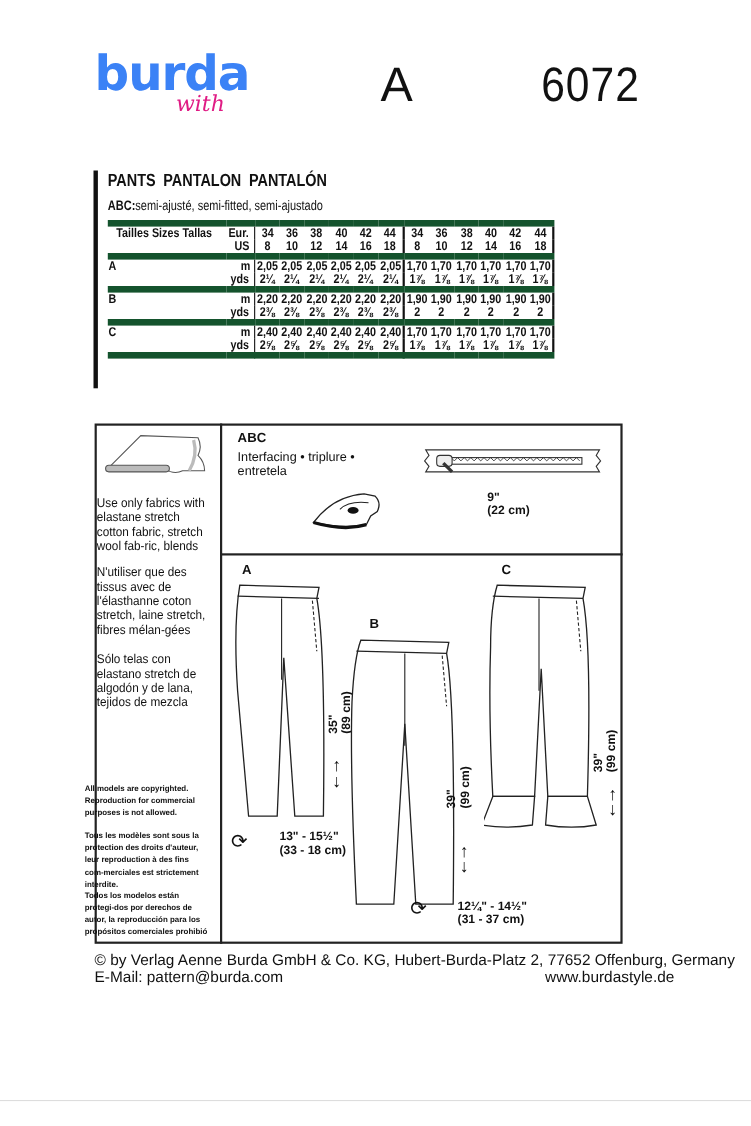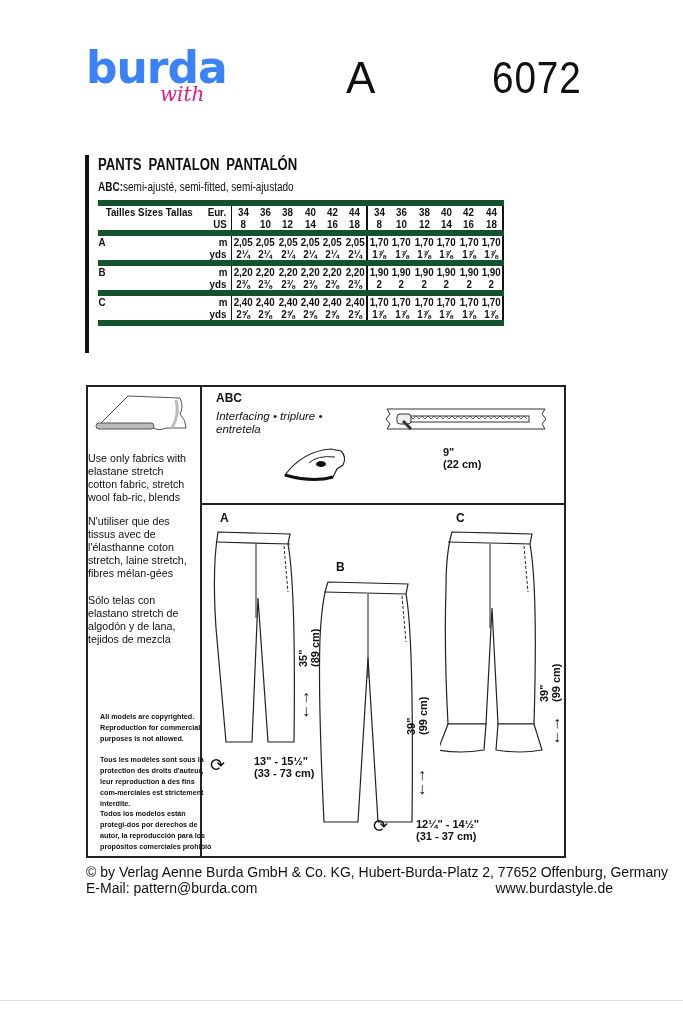--- a/index.html
+++ b/index.html
@@ -30,23 +30,23 @@
   .row-sep td { border-top: 6px solid #14532d; }
   .wide-hdr { font-size: 12.5px; height: 22px !important; }
   .narrow { display: inline-block; transform: scaleX(0.85); }
 
   
   .lower-box { left: 86px; top: 385px; width: 480px; height: 473px; border: 2px solid #222; }
   .left-col-divider { left: 200px; top: 385px; width: 2px; height: 473px; background: #222; }
   .notions-divider { left: 200px; top: 503px; width: 366px; height: 2px; background: #222; }
 
   .fabric-text { left: 88px; font-size: 11.5px; line-height: 13px; width: 112px; transform: scaleX(0.93); transform-origin: left; }
-  .copy-text { left: 100px; font-size: 7.2px; font-weight: bold; line-height: 11px; width: 112px; }
-
-  .notion-label { font-size: 11.5px; line-height: 13px; font-style: italic; }
+  .copy-text { left: 77px; font-size: 7.2px; font-weight: bold; line-height: 11px; width: 112px; }
+
+  .notion-label { font-size: 11.5px; line-height: 13px; }
   .meas { font-size: 11px; font-weight: bold; line-height: 12px; white-space: nowrap; }
   .vert { transform: rotate(-90deg); transform-origin: left top; }
   .view-lbl { font-size: 12px; font-weight: bold; text-align: center; }
 
   .footer { font-size: 14px; line-height: 16px; white-space: nowrap; }
   .bottom-rule { left: 0; top: 1000px; width: 683px; height: 1px; background: #ddd; }
 </style>
 </head>
 <body>
 
@@ -239,21 +239,21 @@
 <svg class="abs" style="left:206px;top:528px" width="90" height="220">
   <path d="M12 4 L84 6 L82 16 Q90 60 88 214 L62 214 L52 70 L46 214 L20 214 L10 100 Q6 40 12 4 Z" fill="#fff" stroke="#222" stroke-width="1.2"></path>
   <path d="M10 14 L84 16" stroke="#222" stroke-width="1.2"></path>
   <path d="M50 16 L50 90" stroke="#222" stroke-width="1"></path>
   <path d="M78 18 L82 64" stroke="#222" stroke-width="1" stroke-dasharray="3 2"></path>
 </svg>
 <div class="abs meas vert" style="left:297px;top:667px"><span>35"</span><br><span>(89 cm)</span></div>
 <div class="abs" style="left:302px;top:690px;font-size:16px;line-height:14px">↑<br>↓</div>
 <div class="abs" style="left:210px;top:754px;font-size:18px">⟳</div>
 <div class="abs meas" style="left:254px;top:755px">13" - 15½"</div>
-<div class="abs meas" style="left:254px;top:767px">(33 - 73 cm)</div>
+<div class="abs meas" style="left:254px;top:767px">(33 - 18 cm)</div>
 
 <div class="abs view-lbl" style="left:336px;top:560px">B</div>
 <svg class="abs" style="left:316px;top:578px" width="100" height="250">
   <path d="M12 4 L92 6 L90 16 Q98 60 96 244 L62 244 L52 80 L42 244 L8 244 Q2 120 4 60 Q6 20 12 4 Z" fill="#fff" stroke="#222" stroke-width="1.2"></path>
   <path d="M8 14 L90 16" stroke="#222" stroke-width="1.2"></path>
   <path d="M52 16 L52 100" stroke="#222" stroke-width="1"></path>
   <path d="M86 18 L90 64" stroke="#222" stroke-width="1" stroke-dasharray="3 2"></path>
 </svg>
 <div class="abs meas vert" style="left:405px;top:735px"><span>39"</span><br><span>(99 cm)</span></div>
 <div class="abs" style="left:418px;top:768px;font-size:16px;line-height:14px">↑<br>↓</div>

